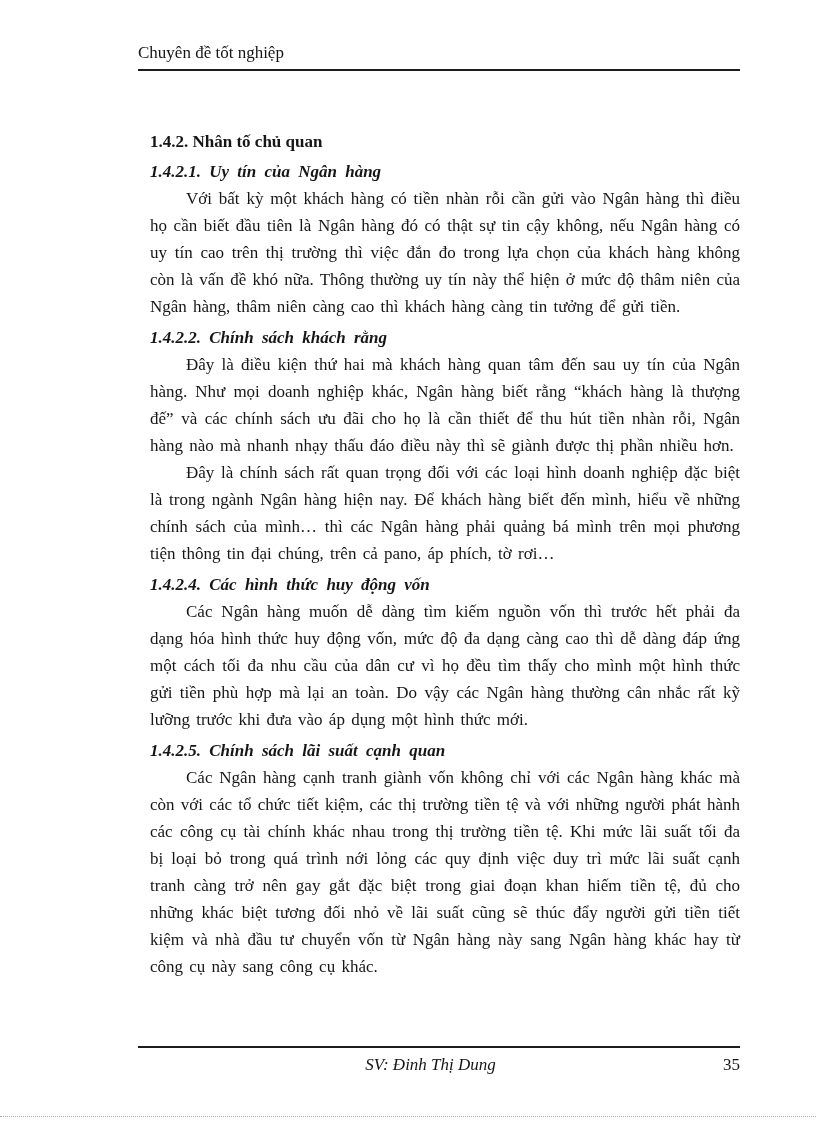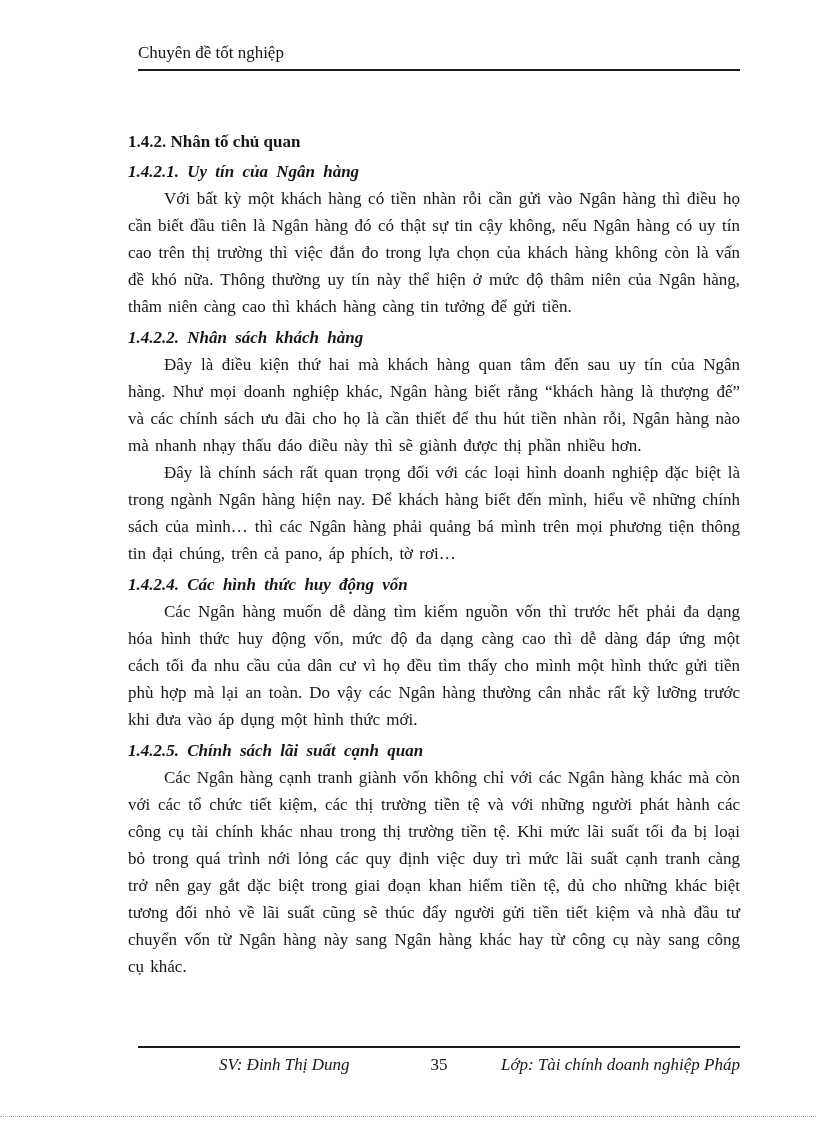--- a/index.html
+++ b/index.html
@@ -23,21 +23,21 @@
     right: 76px;
     top: 42px;
     font-size: 17px;
     line-height: 22px;
     padding-bottom: 5px;
     border-bottom: 2px solid #1c1c1c;
   }
   
   .content {
     position: absolute;
-    left: 128px;
+    left: 150px;
     right: 76px;
     top: 128px;
     font-size: 17px;
     line-height: 27px;
     text-align: justify;
   }
   .content .h {
     font-size: 17px;
     font-weight: bold;
     line-height: 27px;
@@ -89,34 +89,33 @@
     <span>Chuyên đề tốt nghiệp</span>
   </div>
 
   <main class="content">
 
     <h2 class="h first">1.4.2. Nhân tố chủ quan</h2>
 
     <h3 class="h ital second">1.4.2.1. Uy tín của Ngân hàng</h3>
     <p>Với bất kỳ một khách hàng có tiền nhàn rỗi cần gửi vào Ngân hàng thì điều họ cần biết đầu tiên là Ngân hàng đó có thật sự tin cậy không, nếu Ngân hàng có uy tín cao trên thị trường thì việc đắn đo trong lựa chọn của khách hàng không còn là vấn đề khó nữa. Thông thường uy tín này thể hiện ở mức độ thâm niên của Ngân hàng, thâm niên càng cao thì khách hàng càng tin tưởng để gửi tiền.</p>
 
-    <h3 class="h ital">1.4.2.2. Nhân sách khách hàng</h3>
+    <h3 class="h ital">1.4.2.2. Chính sách khách rằng</h3>
     <p>Đây là điều kiện thứ hai mà khách hàng quan tâm đến sau uy tín của Ngân hàng. Như mọi doanh nghiệp khác, Ngân hàng biết rằng “khách hàng là thượng đế” và các chính sách ưu đãi cho họ là cần thiết để thu hút tiền nhàn rỗi, Ngân hàng nào mà nhanh nhạy thấu đáo điều này thì sẽ giành được thị phần nhiều hơn.</p>
 
     <p>Đây là chính sách rất quan trọng đối với các loại hình doanh nghiệp đặc biệt là trong ngành Ngân hàng hiện nay. Để khách hàng biết đến mình, hiểu về những chính sách của mình… thì các Ngân hàng phải quảng bá mình trên mọi phương tiện thông tin đại chúng, trên cả pano, áp phích, tờ rơi…</p>
 
     <h3 class="h ital">1.4.2.4. Các hình thức huy động vốn</h3>
     <p>Các Ngân hàng muốn dễ dàng tìm kiếm nguồn vốn thì trước hết phải đa dạng hóa hình thức huy động vốn, mức độ đa dạng càng cao thì dễ dàng đáp ứng một cách tối đa nhu cầu của dân cư vì họ đều tìm thấy cho mình một hình thức gửi tiền phù hợp mà lại an toàn. Do vậy các Ngân hàng thường cân nhắc rất kỹ lưỡng trước khi đưa vào áp dụng một hình thức mới.</p>
 
     <h3 class="h ital">1.4.2.5. Chính sách lãi suất cạnh quan</h3>
     <p>Các Ngân hàng cạnh tranh giành vốn không chỉ với các Ngân hàng khác mà còn với các tổ chức tiết kiệm, các thị trường tiền tệ và với những người phát hành các công cụ tài chính khác nhau trong thị trường tiền tệ. Khi mức lãi suất tối đa bị loại bỏ trong quá trình nới lỏng các quy định việc duy trì mức lãi suất cạnh tranh càng trở nên gay gắt đặc biệt trong giai đoạn khan hiếm tiền tệ, đủ cho những khác biệt tương đối nhỏ về lãi suất cũng sẽ thúc đẩy người gửi tiền tiết kiệm và nhà đầu tư chuyển vốn từ Ngân hàng này sang Ngân hàng khác hay từ công cụ này sang công cụ khác.</p>
 
   </main>
 
   <footer class="footer">
     <span class="f-left">SV: Đinh Thị Dung</span>
     <span class="f-page">35</span>
-    <span class="f-right">Lớp: Tài chính doanh nghiệp Pháp</span>
   </footer>
 
   <div class="page-edge"></div>
 
 </div>
 
 </body></html>

